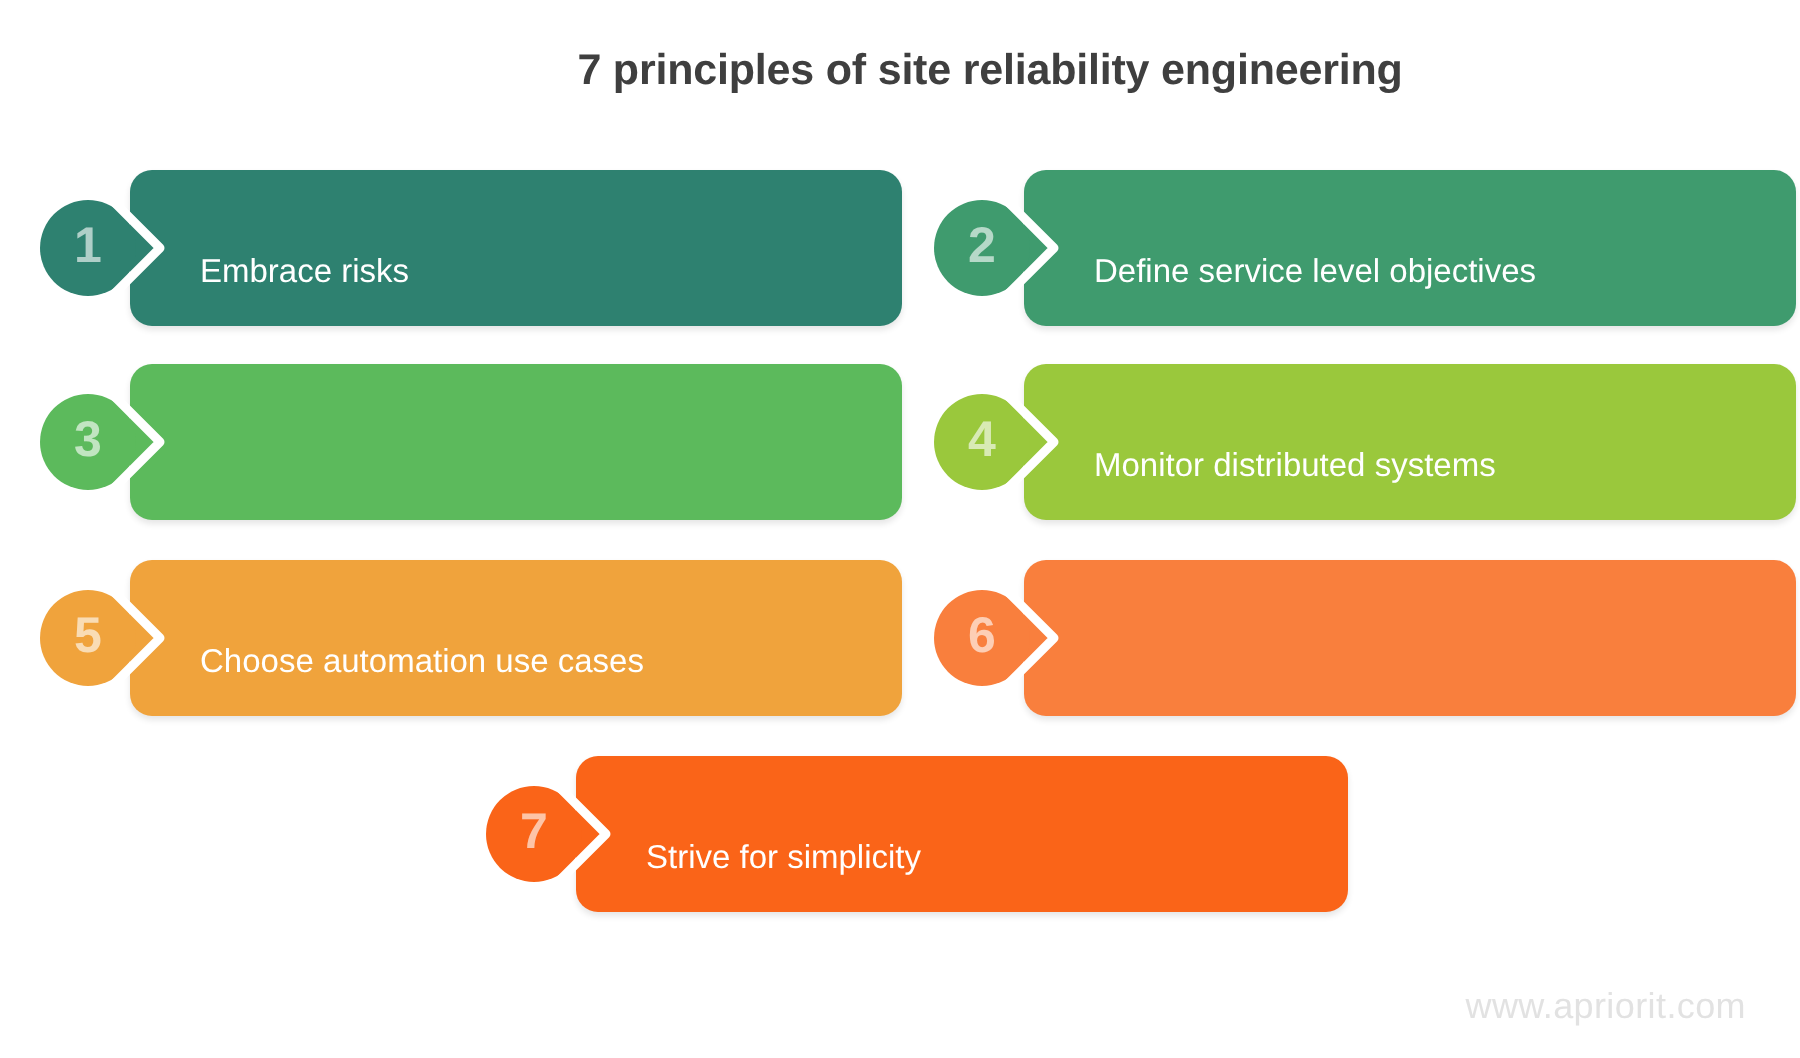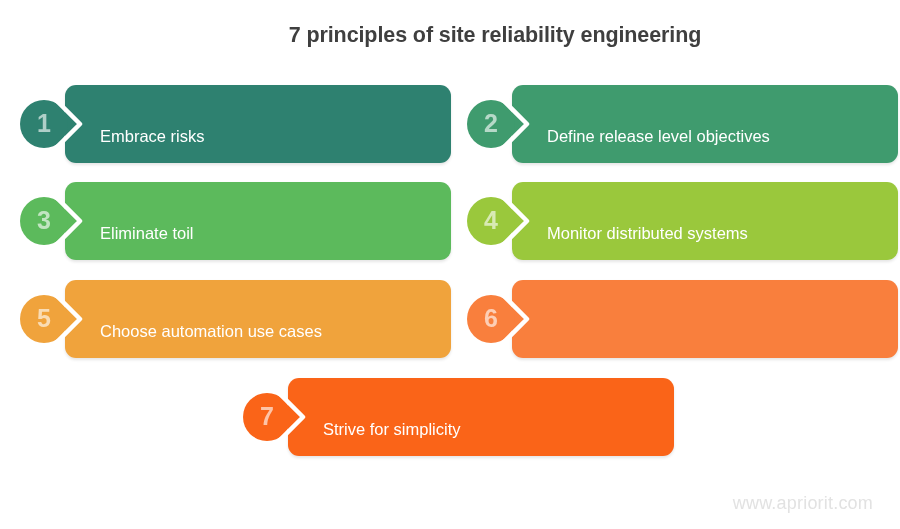--- a/index.html
+++ b/index.html
@@ -138,33 +138,32 @@
       <div class="item" style="left: 467px; top: 85px; width: 431px;">
         <div class="bar" style="width: 386px; background: rgb(63, 155, 110);"></div>
         <div class="circle" style="background: rgb(63, 155, 110);">
           <div class="circle-num">2</div>
         </div>
         <div class="chevron">
           <svg viewBox="0 0 36 48" xmlns="http://www.w3.org/2000/svg">
             <path d="M 3 -4 L 31 24 L 3 52" fill="none" stroke="#ffffff" stroke-width="4.5" stroke-linejoin="round" stroke-linecap="round"></path>
           </svg>
         </div>
-        <div class="bar-label">Define release level objectives</div>
+        <div class="bar-label">Define service level objectives</div>
       </div>
       <div class="item" style="left: 20px; top: 182px; width: 431px;">
         <div class="bar" style="width: 386px; background: rgb(92, 186, 92);"></div>
         <div class="circle" style="background: rgb(92, 186, 92);">
           <div class="circle-num">3</div>
         </div>
         <div class="chevron">
           <svg viewBox="0 0 36 48" xmlns="http://www.w3.org/2000/svg">
             <path d="M 3 -4 L 31 24 L 3 52" fill="none" stroke="#ffffff" stroke-width="4.5" stroke-linejoin="round" stroke-linecap="round"></path>
           </svg>
         </div>
-        <div class="bar-label">Eliminate toil</div>
       </div>
       <div class="item" style="left: 467px; top: 182px; width: 431px;">
         <div class="bar" style="width: 386px; background: rgb(154, 200, 60);"></div>
         <div class="circle" style="background: rgb(154, 200, 60);">
           <div class="circle-num">4</div>
         </div>
         <div class="chevron">
           <svg viewBox="0 0 36 48" xmlns="http://www.w3.org/2000/svg">
             <path d="M 3 -4 L 31 24 L 3 52" fill="none" stroke="#ffffff" stroke-width="4.5" stroke-linejoin="round" stroke-linecap="round"></path>
           </svg>

